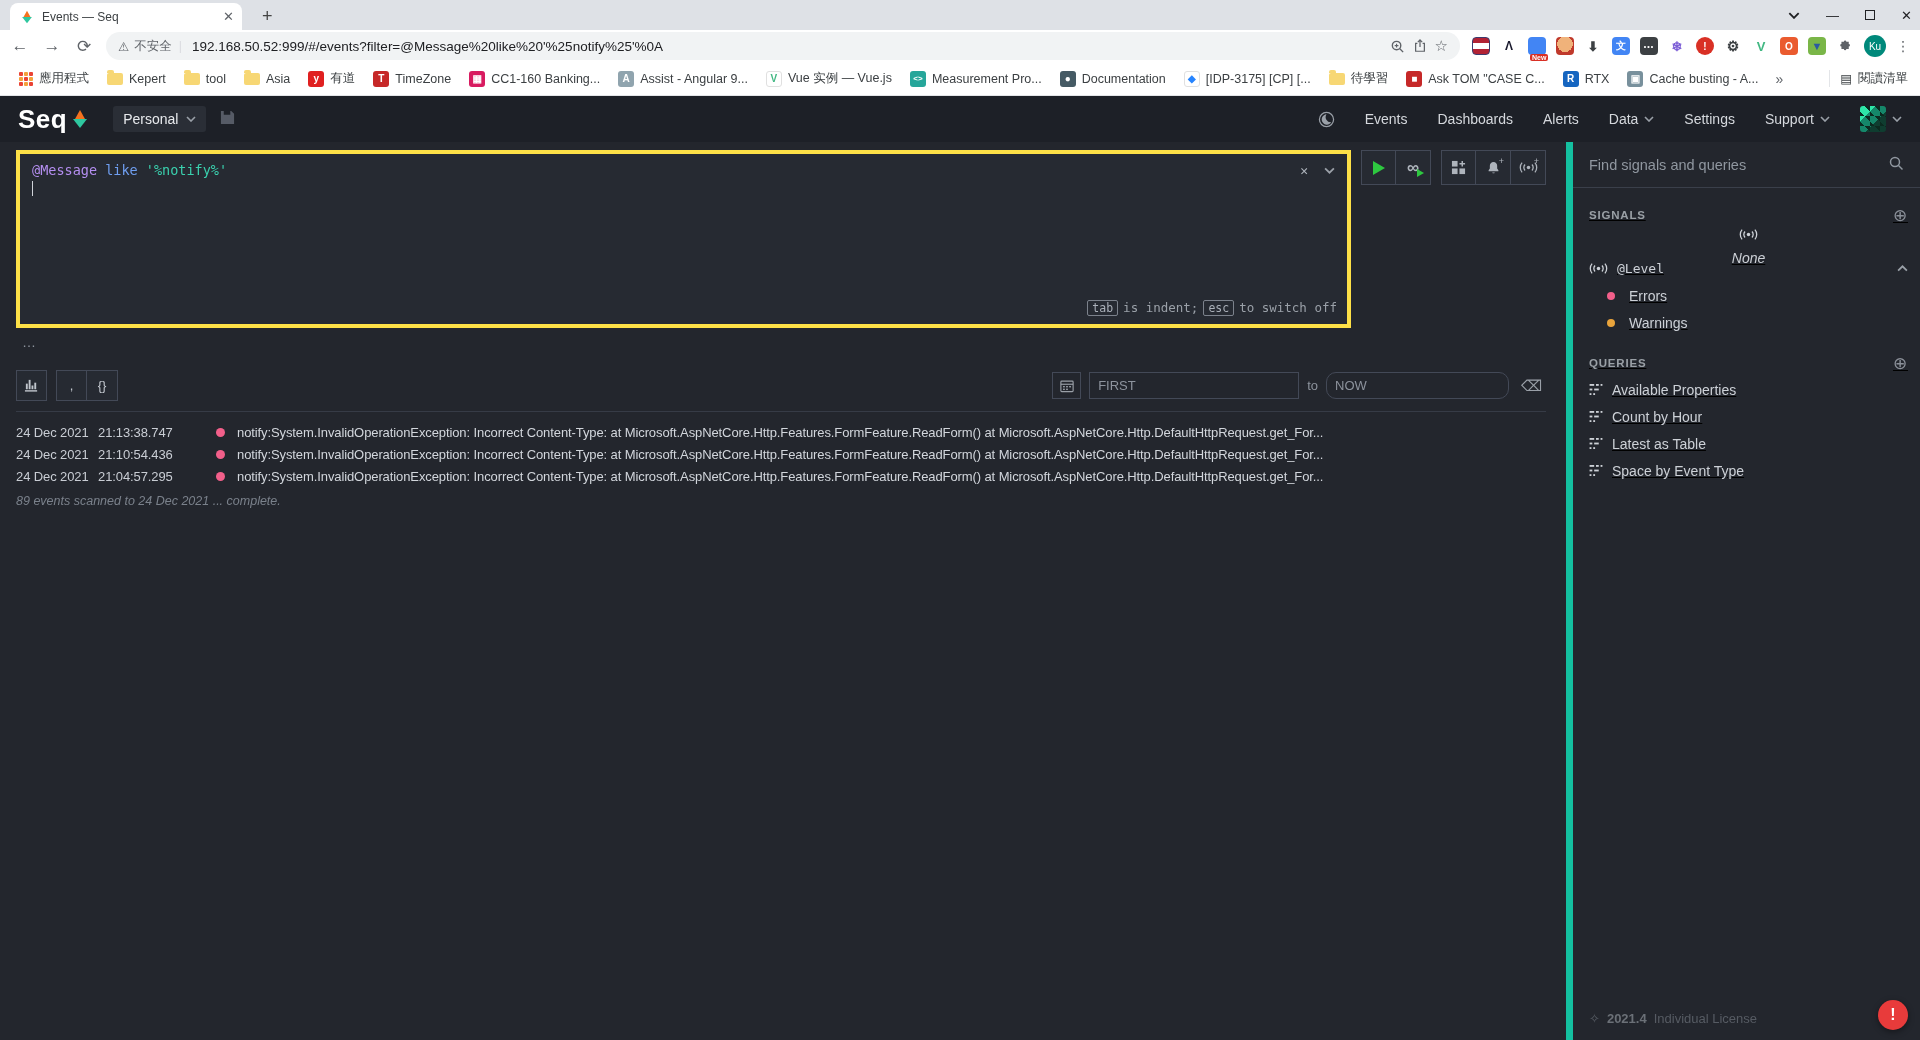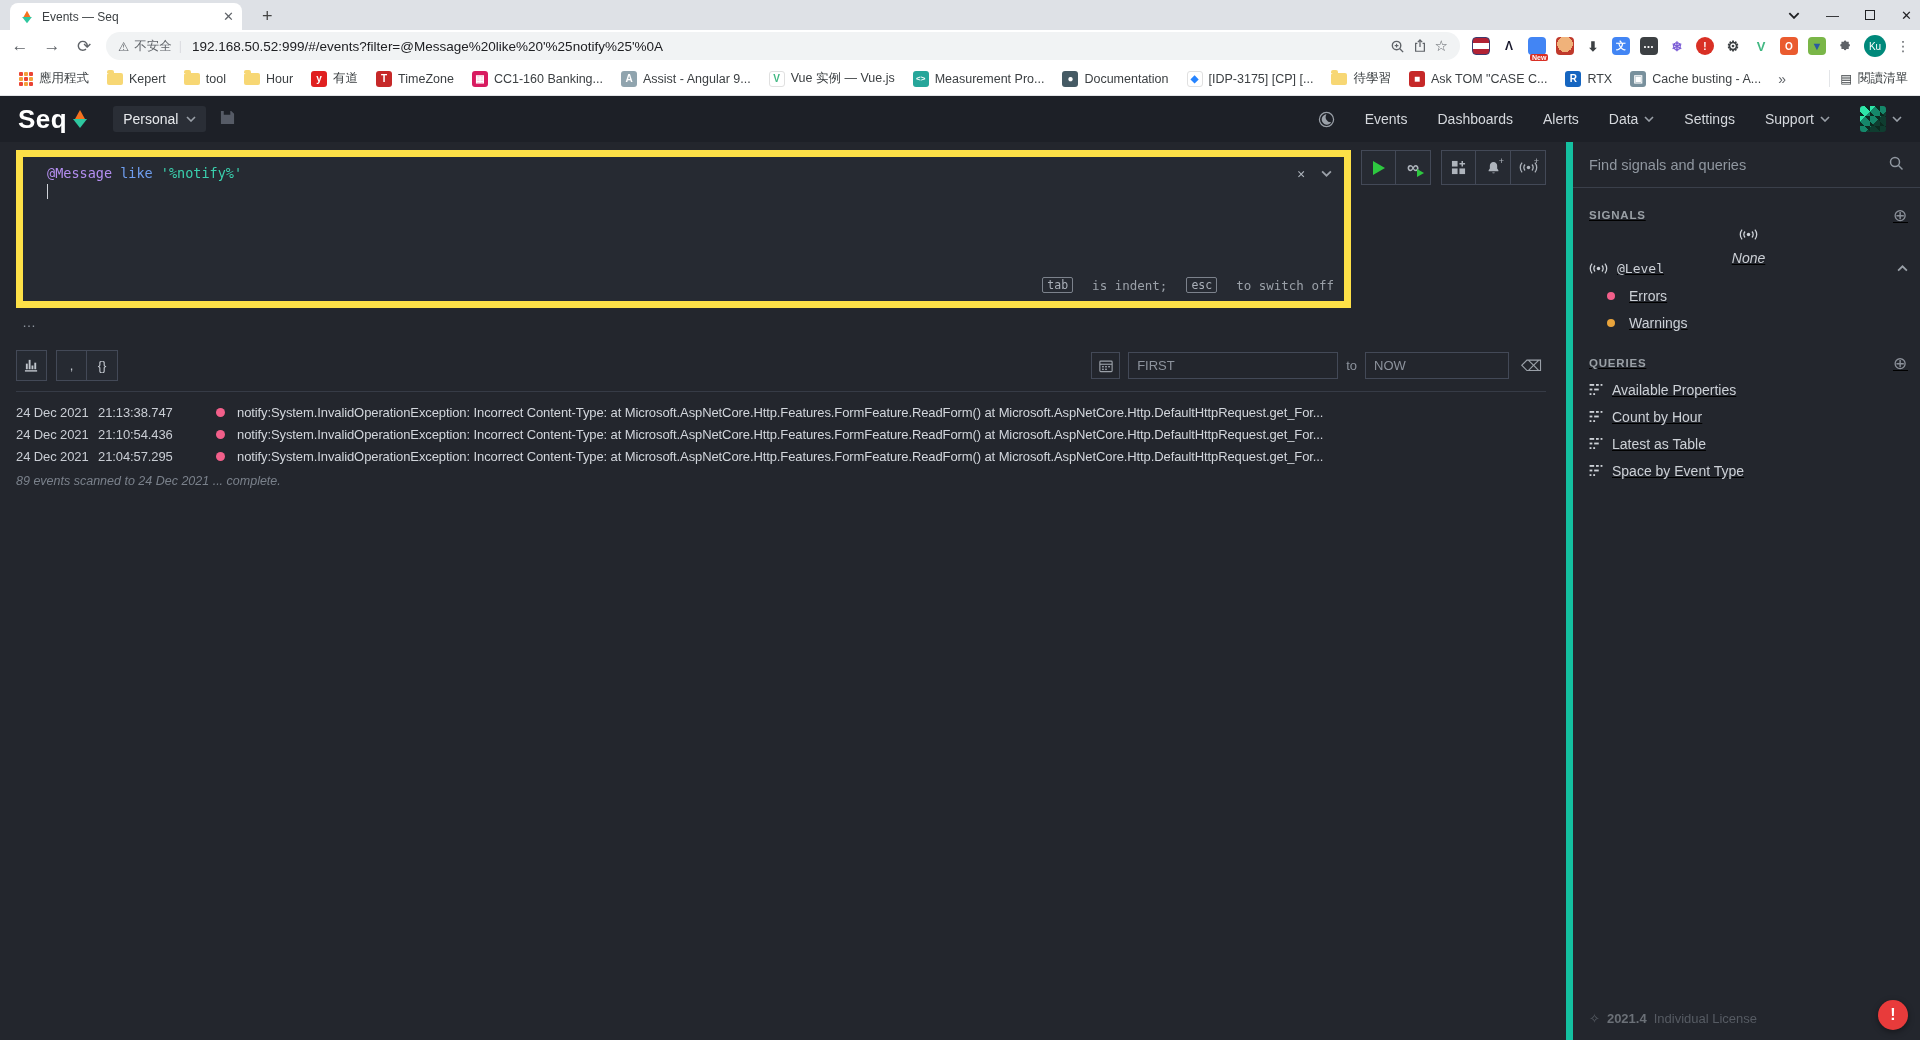--- a/index.html
+++ b/index.html
@@ -55,44 +55,44 @@
   .appnav .nav-item { display:flex; align-items:center; gap:6px; }
   .avatar { width:26px; height:26px; border-radius:3px;
     background:linear-gradient(45deg,#0c2a20 25%,transparent 25%,transparent 75%,#0c2a20 75%),
                linear-gradient(135deg,#2ee6a8 30%,#15876a 30%,#15876a 60%,#0f3d30 60%);
     background-size:10px 10px,100% 100%; }
   .chev { stroke:#9aa0a8; stroke-width:1.6; fill:none; }
 
   .content { flex:1; display:flex; min-height:0; position:relative; }
   .main { width:1566px; flex:none; padding:8px 20px 0 16px; }
   .editor-row { display:flex; align-items:flex-start; }
-  .editor { flex:1; height:158px; background:#262a32; border:7px solid #fde047; position:relative;
-            font-family:"DejaVu Sans Mono","Liberation Mono",monospace; font-size:13.5px; padding:8px 24px; }
+  .editor { flex:1; height:178px; background:#262a32; border:4px solid #fde047; position:relative;
+            font-family:"DejaVu Sans Mono","Liberation Mono",monospace; font-size:13.5px; padding:8px 12px; }
   .q-prop { color:#b48ef0; } .q-op { color:#6f9ef0; } .q-str { color:#3ad0ae; }
   .caret { display:block; width:1px; height:15px; background:#cfd3d9; margin-top:3px; }
   .editor-tr { position:absolute; top:9px; right:12px; display:flex; gap:16px; color:#aeb4bc; font-size:13px; align-items:center; }
-  .hint { position:absolute; right:10px; bottom:8px; color:#9aa0a8; font-size:12.5px; display:flex; align-items:flex-end; gap:19px; }
+  .hint { position:absolute; right:10px; bottom:8px; color:#9aa0a8; font-size:12.5px; display:flex; align-items:flex-start; gap:5px; }
   kbd { border:1px solid #7c828c; border-radius:2px; padding:0 4px; font-family:"DejaVu Sans Mono",monospace; font-size:11.5px; color:#aab0b9; }
   .btngroup { display:flex; margin-left:10px; }
   .btngroup + .btngroup { margin-left:10px; }
   .ebtn { width:35px; height:35px; background:#262a32; border:1px solid #434957; display:flex; align-items:center; justify-content:center; color:#aeb4bc; position:relative; }
   .ebtn + .ebtn { border-left:none; }
   .play { width:0; height:0; border-top:7px solid transparent; border-bottom:7px solid transparent; border-left:12px solid #2ec840; }
   .inf { font-size:17px; font-weight:bold; color:#aeb4bc; line-height:1; }
   .inf-play { position:absolute; right:6px; bottom:7px; width:0; height:0; border-top:4px solid transparent; border-bottom:4px solid transparent; border-left:7px solid #2ec840; }
   .plus-mini { position:absolute; top:5px; right:6px; font-size:9px; color:#aeb4bc; }
 
   .handle { color:#8d939d; font-size:14px; letter-spacing:2px; margin:6px 0 0 6px; }
   .toolbar { margin-top:20px; display:flex; align-items:center; padding-bottom:10px; border-bottom:1px solid #363b46; }
   .tbtn { width:31px; height:31px; background:#262a32; border:1px solid #434957; display:flex; align-items:center; justify-content:center; color:#c0c5cc; font-size:13px; }
   .tb-group { display:flex; margin-left:9px; }
   .tb-group .tbtn + .tbtn { border-left:none; }
   .range { margin-left:auto; display:flex; align-items:center; gap:8px; }
   .rinput { height:27px; background:transparent; border:1px solid #434957; color:#8d939d; font-size:13px; padding:0 8px; font-family:"Liberation Sans",sans-serif; }
-  .r-first { width:210px; } .r-now { width:144px; }
+  .r-first { width:210px; } .r-now { width:183px;border-radius:10px; }
   .to-label { color:#8d939d; font-size:13px; }
   .cal-btn,.clear-btn { width:29px; height:27px; background:transparent; border:1px solid #434957; color:#9aa0a8; display:flex; align-items:center; justify-content:center; font-size:13px; }
   .clear-btn { border:none; font-size:15px; }
 
   .events { margin-top:9px; }
   .evrow { display:flex; align-items:center; height:22px; font-size:13px; color:#c9cdd4; letter-spacing:-.1px; }
   .ev-date { width:82px; flex:none; }
   .ev-time { width:100px; flex:none; }
   .ev-dot { width:9px; height:9px; border-radius:50%; background:#f25f8a; margin:0 12px 0 18px; flex:none; }
   .ev-msg { white-space:nowrap; overflow:hidden; color:#d2d6dc; }
@@ -212,21 +212,21 @@
   <div class="bm">
       <span class="folder"></span>
       <span>Kepert</span>
     </div>
   <div class="bm">
       <span class="folder"></span>
       <span>tool</span>
     </div>
   <div class="bm">
       <span class="folder"></span>
-      <span>Hour</span>
+      <span>Asia</span>
     </div>
   <div class="bm">
       <span class="bmi" style="background:#e02020;color:#fff">y</span>
       <span>有道</span>
     </div>
   <div class="bm">
       <span class="bmi" style="background:#c62828">T</span>
       <span>TimeZone</span>
     </div>
   <div class="bm">

